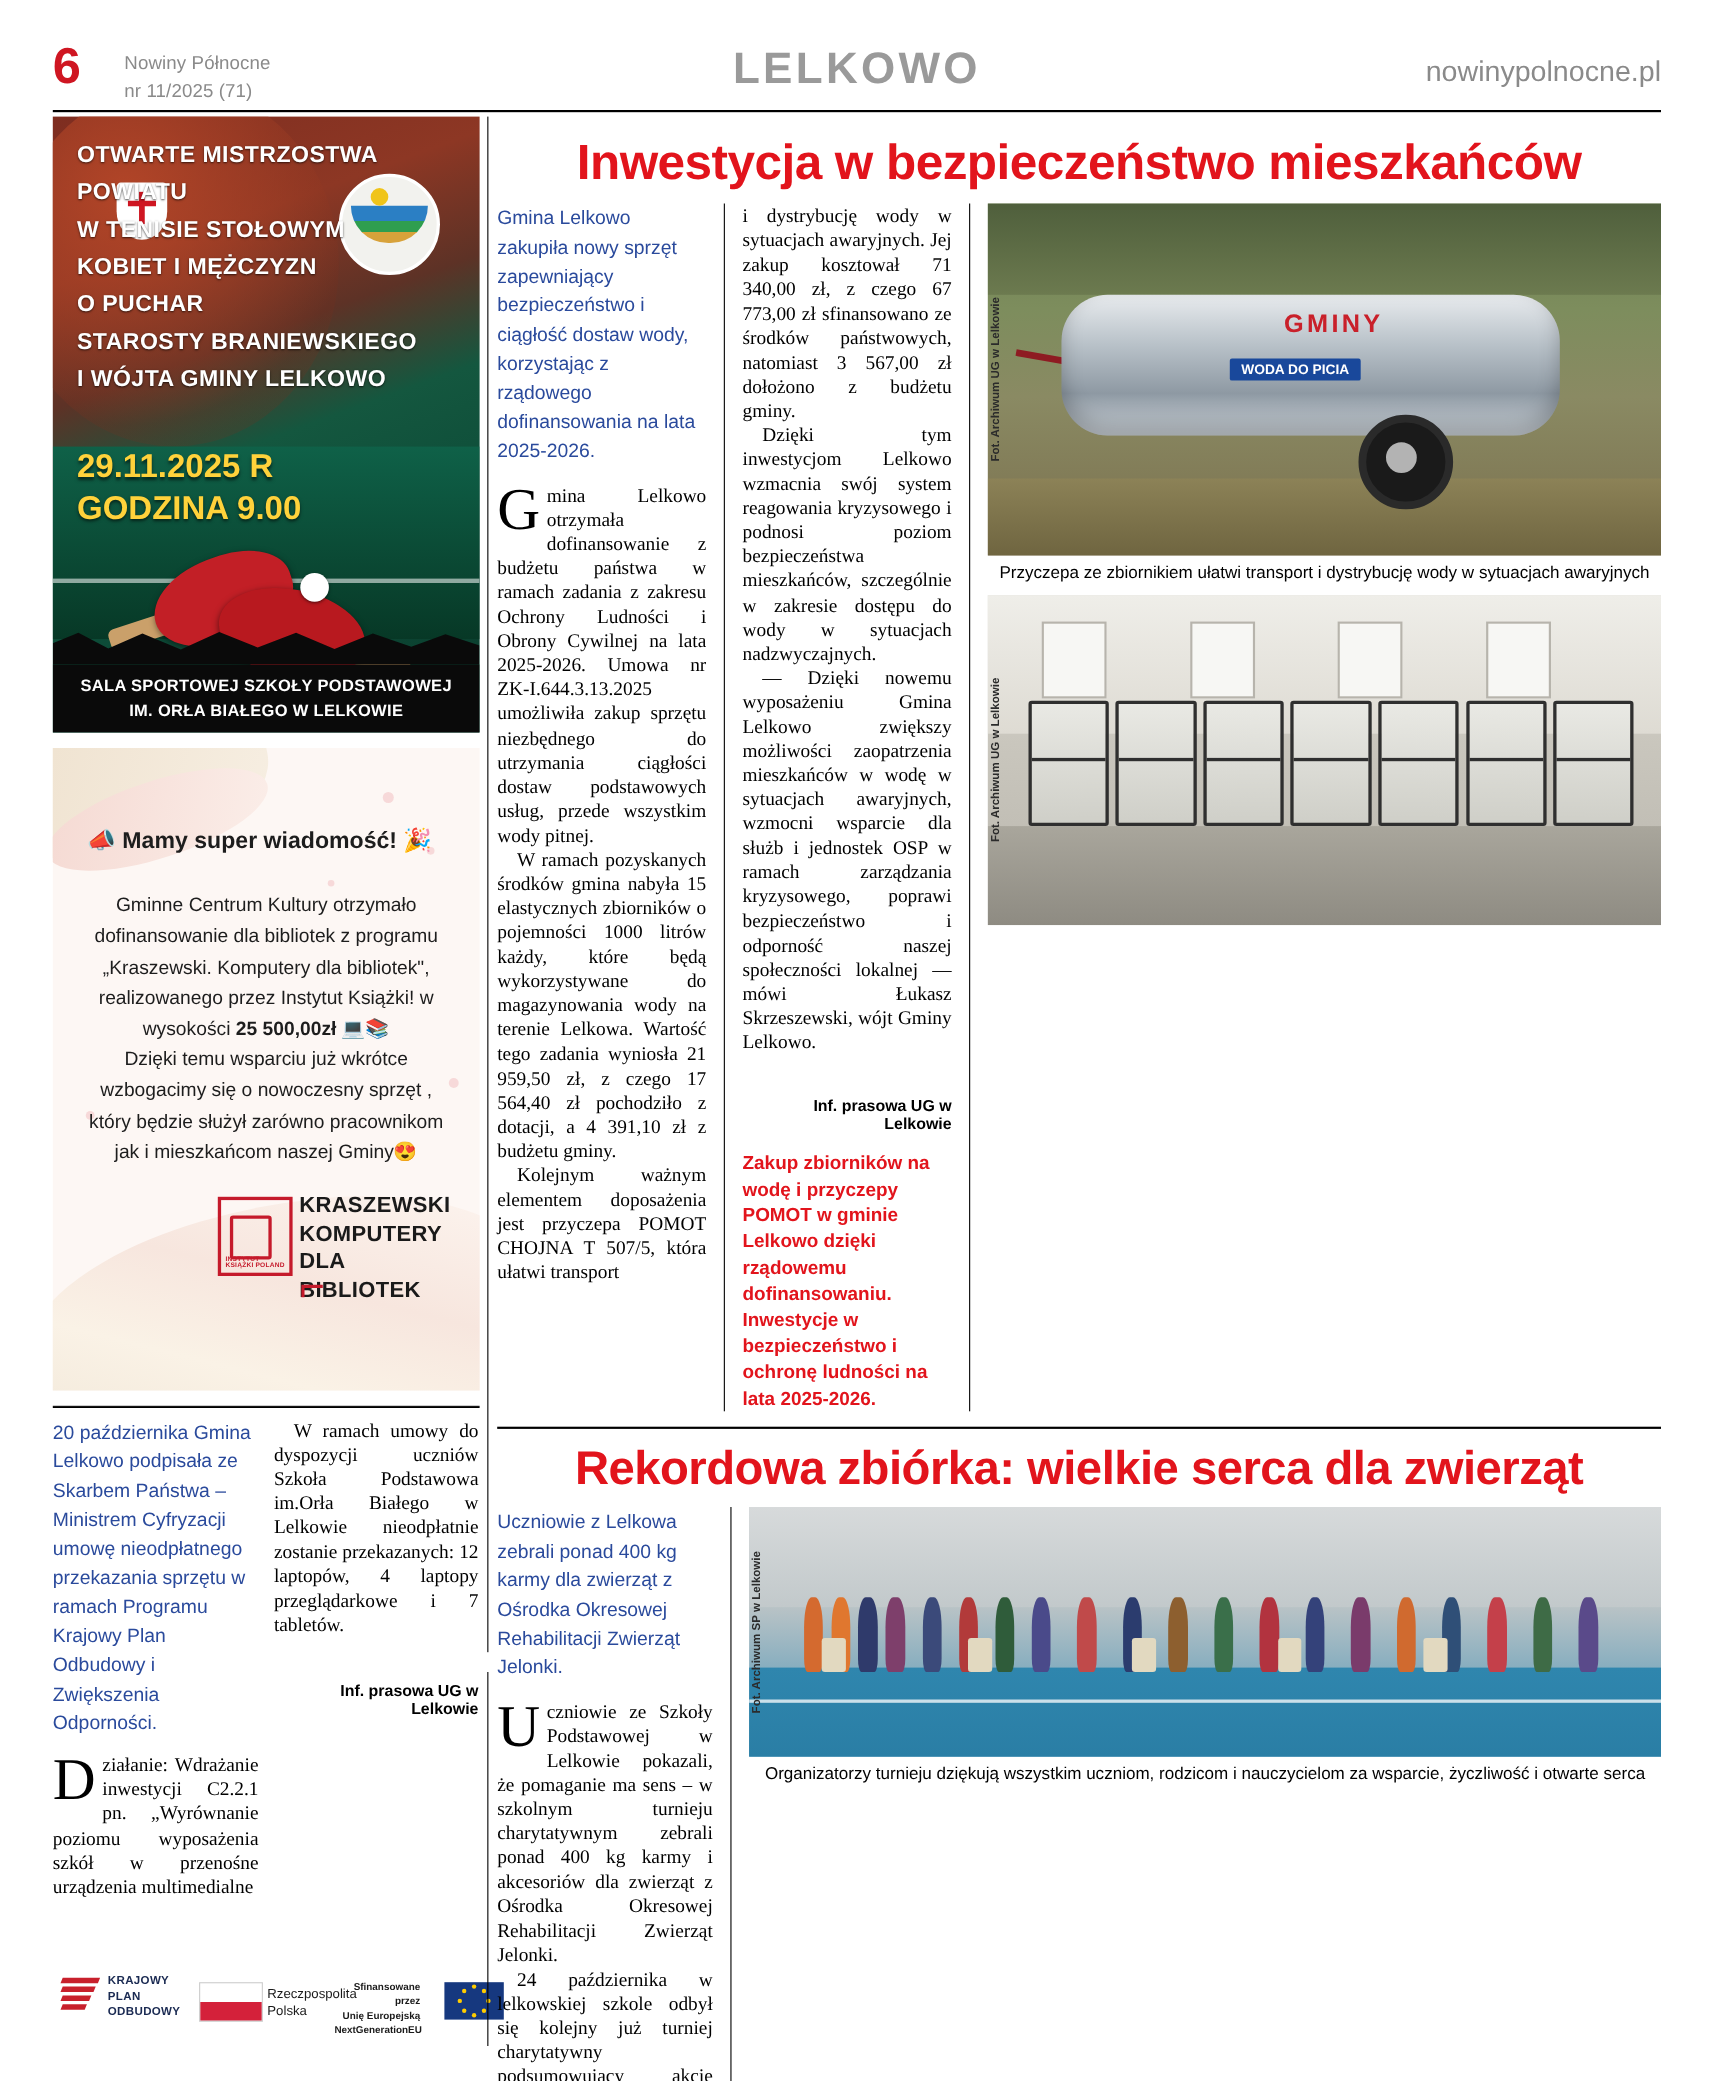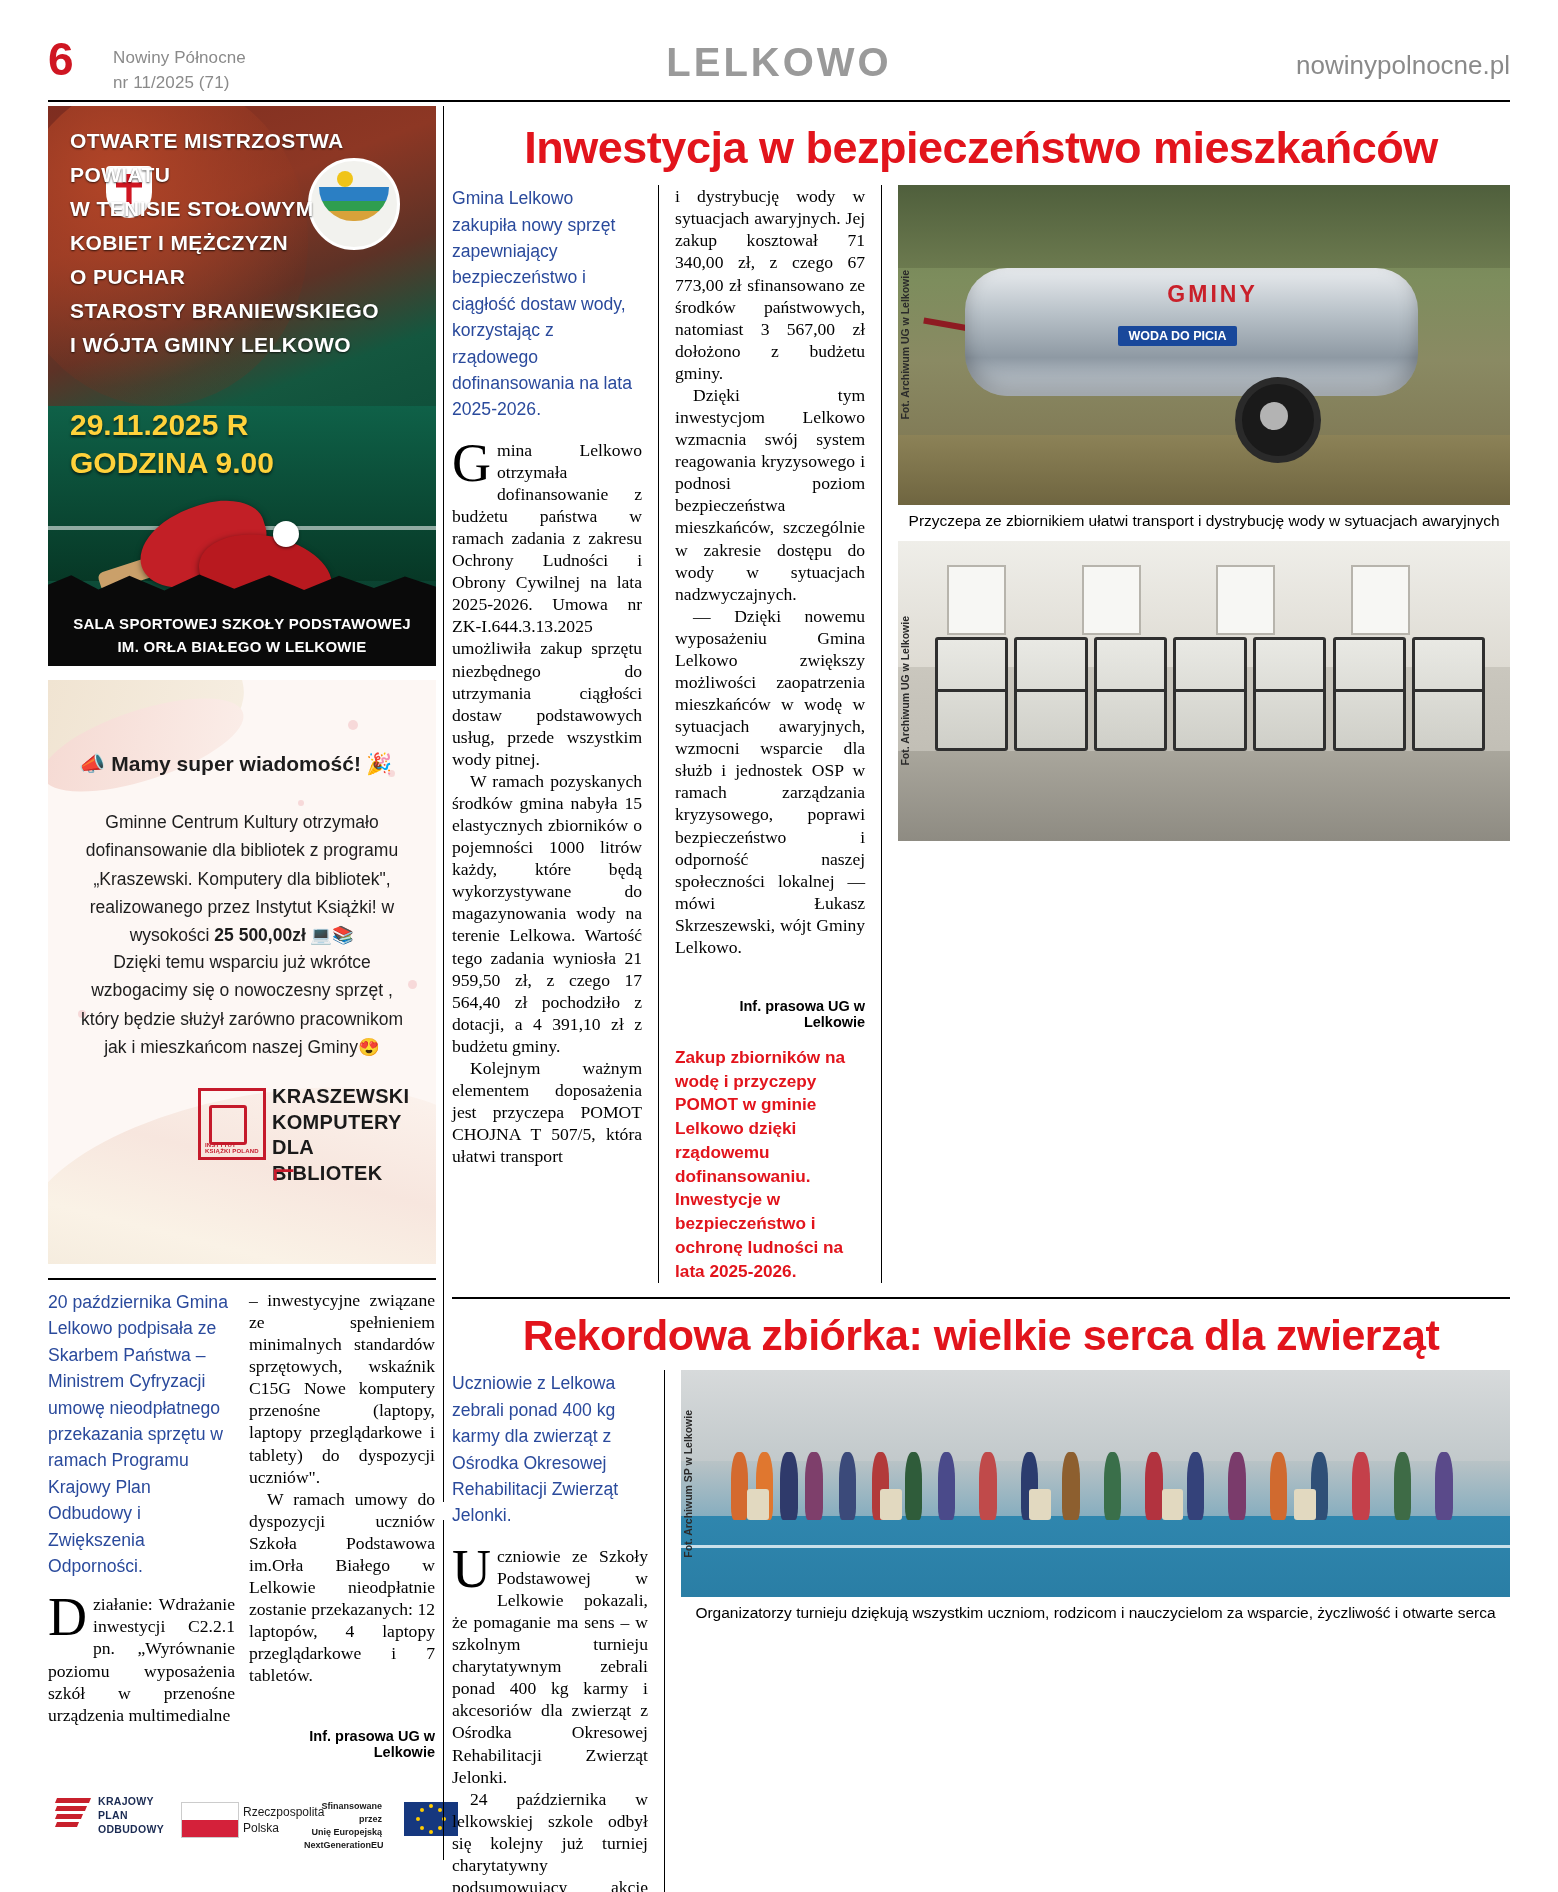--- a/index.html
+++ b/index.html
@@ -210,21 +210,20 @@
         <div style="width:187px">
           <div class="lead">20 października Gmina Lelkowo podpisała ze Skarbem Państwa – Ministrem Cyfryzacji umowę nieodpłatnego przekazania sprzętu w ramach Programu Krajowy Plan Odbudowy i Zwiększenia Odporności.</div>
           <div class="body-serif" style="padding-top:14px">
             <span class="dropcap">D</span>
             <span>ziałanie: Wdrażanie inwestycji C2.2.1 pn. „Wyrównanie poziomu wyposażenia szkół w przenośne urządzenia multimedialne</span>
           </div>
         </div>
         <div style="width:1px;background:#000" class="colrule"></div>
         <div style="width:186px">
           <div class="body-serif">
-            <p class="noind">– inwestycyjne związane ze spełnieniem minimalnych standardów sprzętowych, wskaźnik C15G Nowe komputery przenośne (laptopy, laptopy przeglądarkowe i tablety) do dyspozycji uczniów".</p>
             <p>W ramach umowy do dyspozycji uczniów Szkoła Podstawowa im.Orła Białego w Lelkowie nieodpłatnie zostanie przekazanych: 12 laptopów, 4 laptopy przeglądarkowe i 7 tabletów.</p>
           </div>
           <div class="sig" style="padding-top:6px">Inf. prasowa UG w Lelkowie</div>
         </div>
       </div>
     </div>
   </div>
 
   <div class="kpo">
     <div class="k1">

